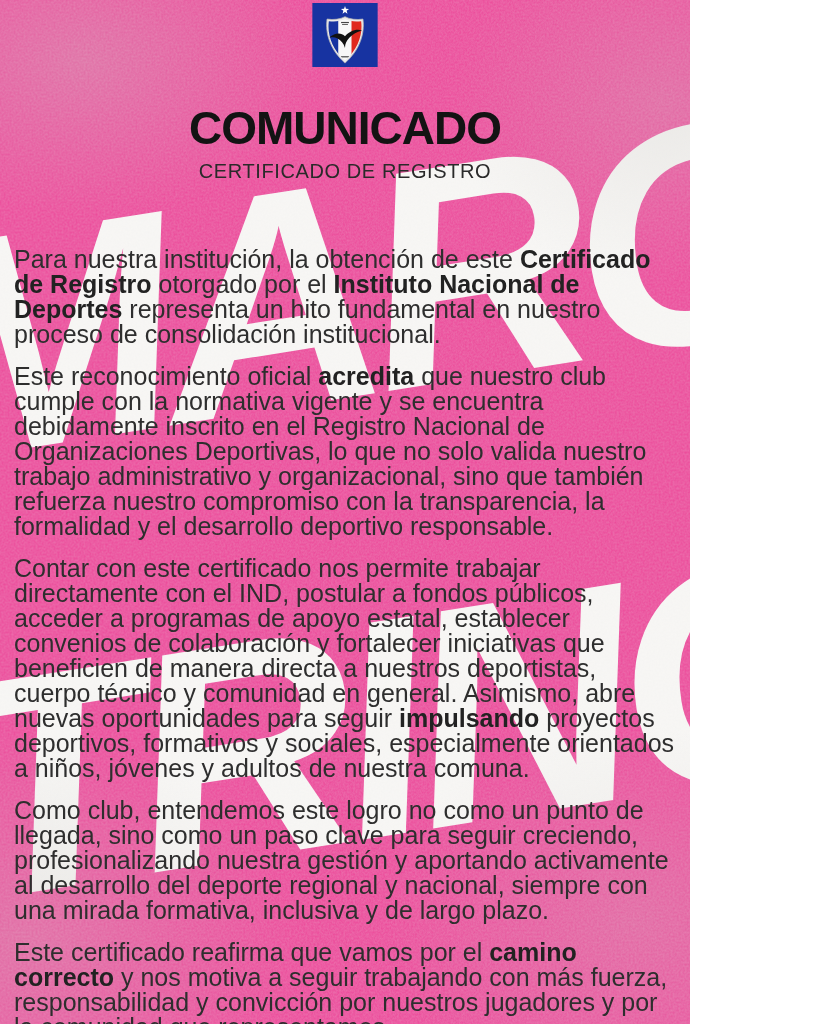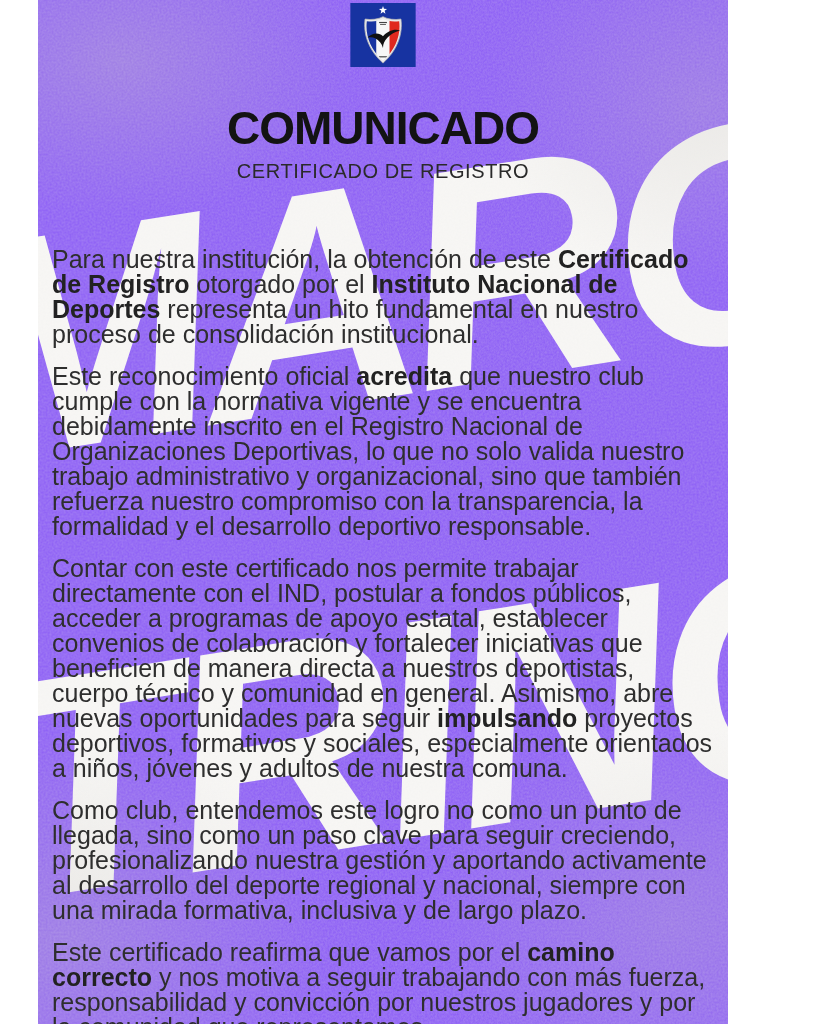--- a/index.html
+++ b/index.html
@@ -1,23 +1,22 @@
 <!DOCTYPE html>
 <html><head>
 <meta charset="utf-8">
 <style>
   html,body{margin:0;padding:0;}
   .page{
     position:relative;
     width:690px;height:1024px;
-    background:#8b5cf6;
+    background:#ec4899;
     overflow:hidden;
     font-family:"Liberation Sans", sans-serif;
     color:#2e2e2e;
-    margin-left:38px;
   }
   
   .bg-layer{position:absolute;inset:0;z-index:0;pointer-events:none;}
   .wm-line{
     position:absolute;
     font-weight:700;font-style:italic;
     font-size:310px;line-height:0.88;
     letter-spacing:-14px;white-space:nowrap;
     color:#f8f7f5;
     transform:rotate(-9deg);

